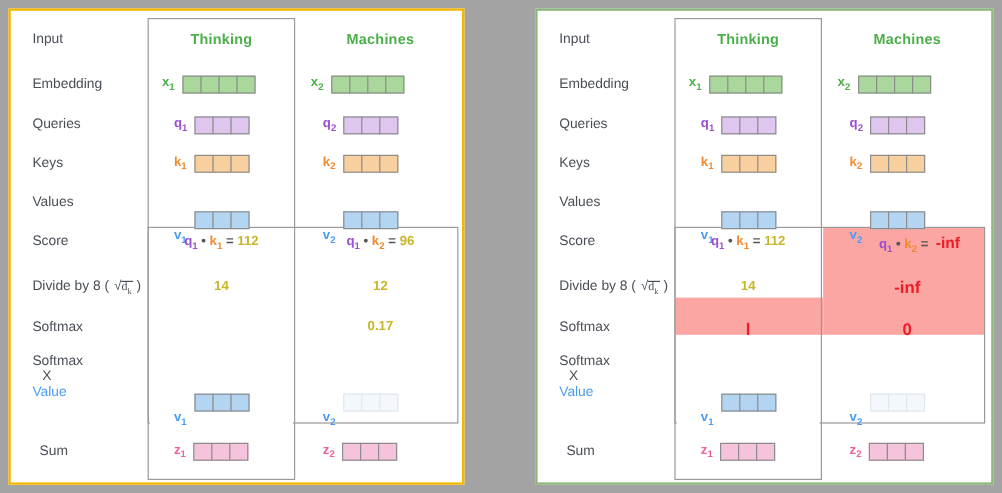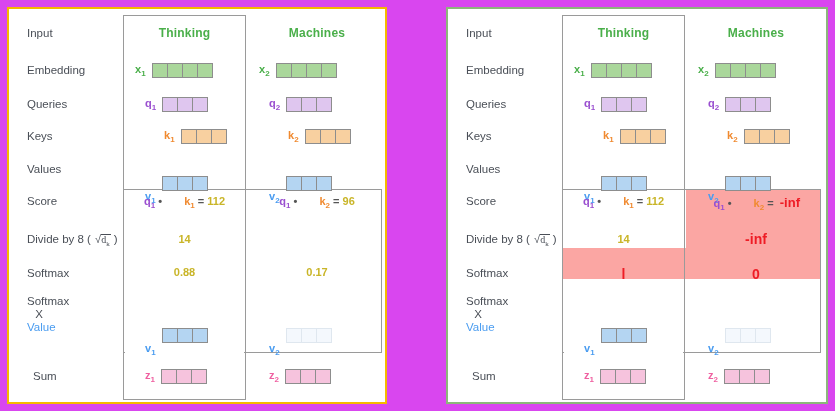--- a/index.html
+++ b/index.html
@@ -2,21 +2,21 @@
 <html><head>
 <meta charset="utf-8">
 <style>
   * { box-sizing: border-box; margin: 0; padding: 0; }
   html, body {
     width: 835px; height: 411px;
     background: #ffffff;
     font-family: "Liberation Sans", sans-serif;
     overflow: hidden;
   }
-  .stage { position: relative; width: 835px; height: 411px; background:#d946ef; }
+  .stage { position: relative; width: 835px; height: 411px; background:#a3a3a3; }
 
   
   .panel {
     position: absolute;
     background: #ffffff;
   }
   #panel-left  { left: 7px;   top: 7px; width: 380px; height: 397px; border: 2px solid #f5b800; }
   #panel-right { left: 446px; top: 7px; width: 382px; height: 397px; border: 2px solid #8cb77a; }
 
   .panel-inner { position: relative; width: 100%; height: 100%; }
@@ -90,21 +90,21 @@
 
   .c-green  { background: #aad79b; }
   .c-purple { background: #dfc6ef; }
   .c-orange { background: #f8d0a0; }
   .c-blue   { background: #b4d5f2; }
   .c-pink   { background: #f6c3dd; }
   .c-faint  { background: #f4f8fd; border-color:#dfe7ef; }
 
   .l-green  { color: #4aaf4a; }
   .l-purple { color: #9a4fd0; }
-  .l-orange { color: #f08a30; margin-left: 19px; }
+  .l-orange { color: #f08a30; }
   .l-blue   { color: #4a9cf0; margin-top: 28px; }
   .l-pink   { color: #ef5fa0; }
 
   
   .ftext {
     position: absolute;
     width: 100%;
     text-align: center;
     font-size: 11px;
     font-weight: bold;
@@ -233,21 +233,21 @@
           <div class="veclabel l-pink">z<sub>2</sub></div>
           <div class="cells">
             <div class="cell c-pink"></div>
             <div class="cell c-pink"></div>
             <div class="cell c-pink"></div>
           </div>
         </div>
         <div class="ftext" style="left: 114px; width: 123px; top: 186px;"><span class="l-purple">q<sub>1</sub></span> <span class="dot">•</span> <span class="l-orange">k<sub>1</sub></span> <span class="eq">=</span> <span class="num-gold">112</span></div>
         <div class="ftext" style="left: 238px; width: 140px; top: 186px;"><span class="l-purple">q<sub>1</sub></span> <span class="dot">•</span> <span class="l-orange">k<sub>2</sub></span> <span class="eq">=</span> <span class="num-gold">96</span></div>
         <div class="ftext" style="left: 114px; width: 123px; top: 224px;"><span class="num-gold">14</span></div>
-        <div class="ftext" style="left: 114px; width: 123px; top: 257px;"><span class="num-gold">0.88</span></div>
+        <div class="ftext" style="left: 238px; width: 140px; top: 224px;"><span class="num-gold">12</span></div>
         <div class="ftext" style="left: 238px; width: 140px; top: 257px;"><span class="num-gold">0.17</span></div>
       </div>
   </div>
 
   <div class="panel" id="panel-right">
     <div class="panel-inner" id="inner-right">
         <div class="redblock" id="rp-red-right"></div>
         <div class="redblock" id="rp-red-left"></div>
         <div class="outline" id="rp-box-thinking"></div>
         <div class="outline" id="rp-box-wide"></div>

